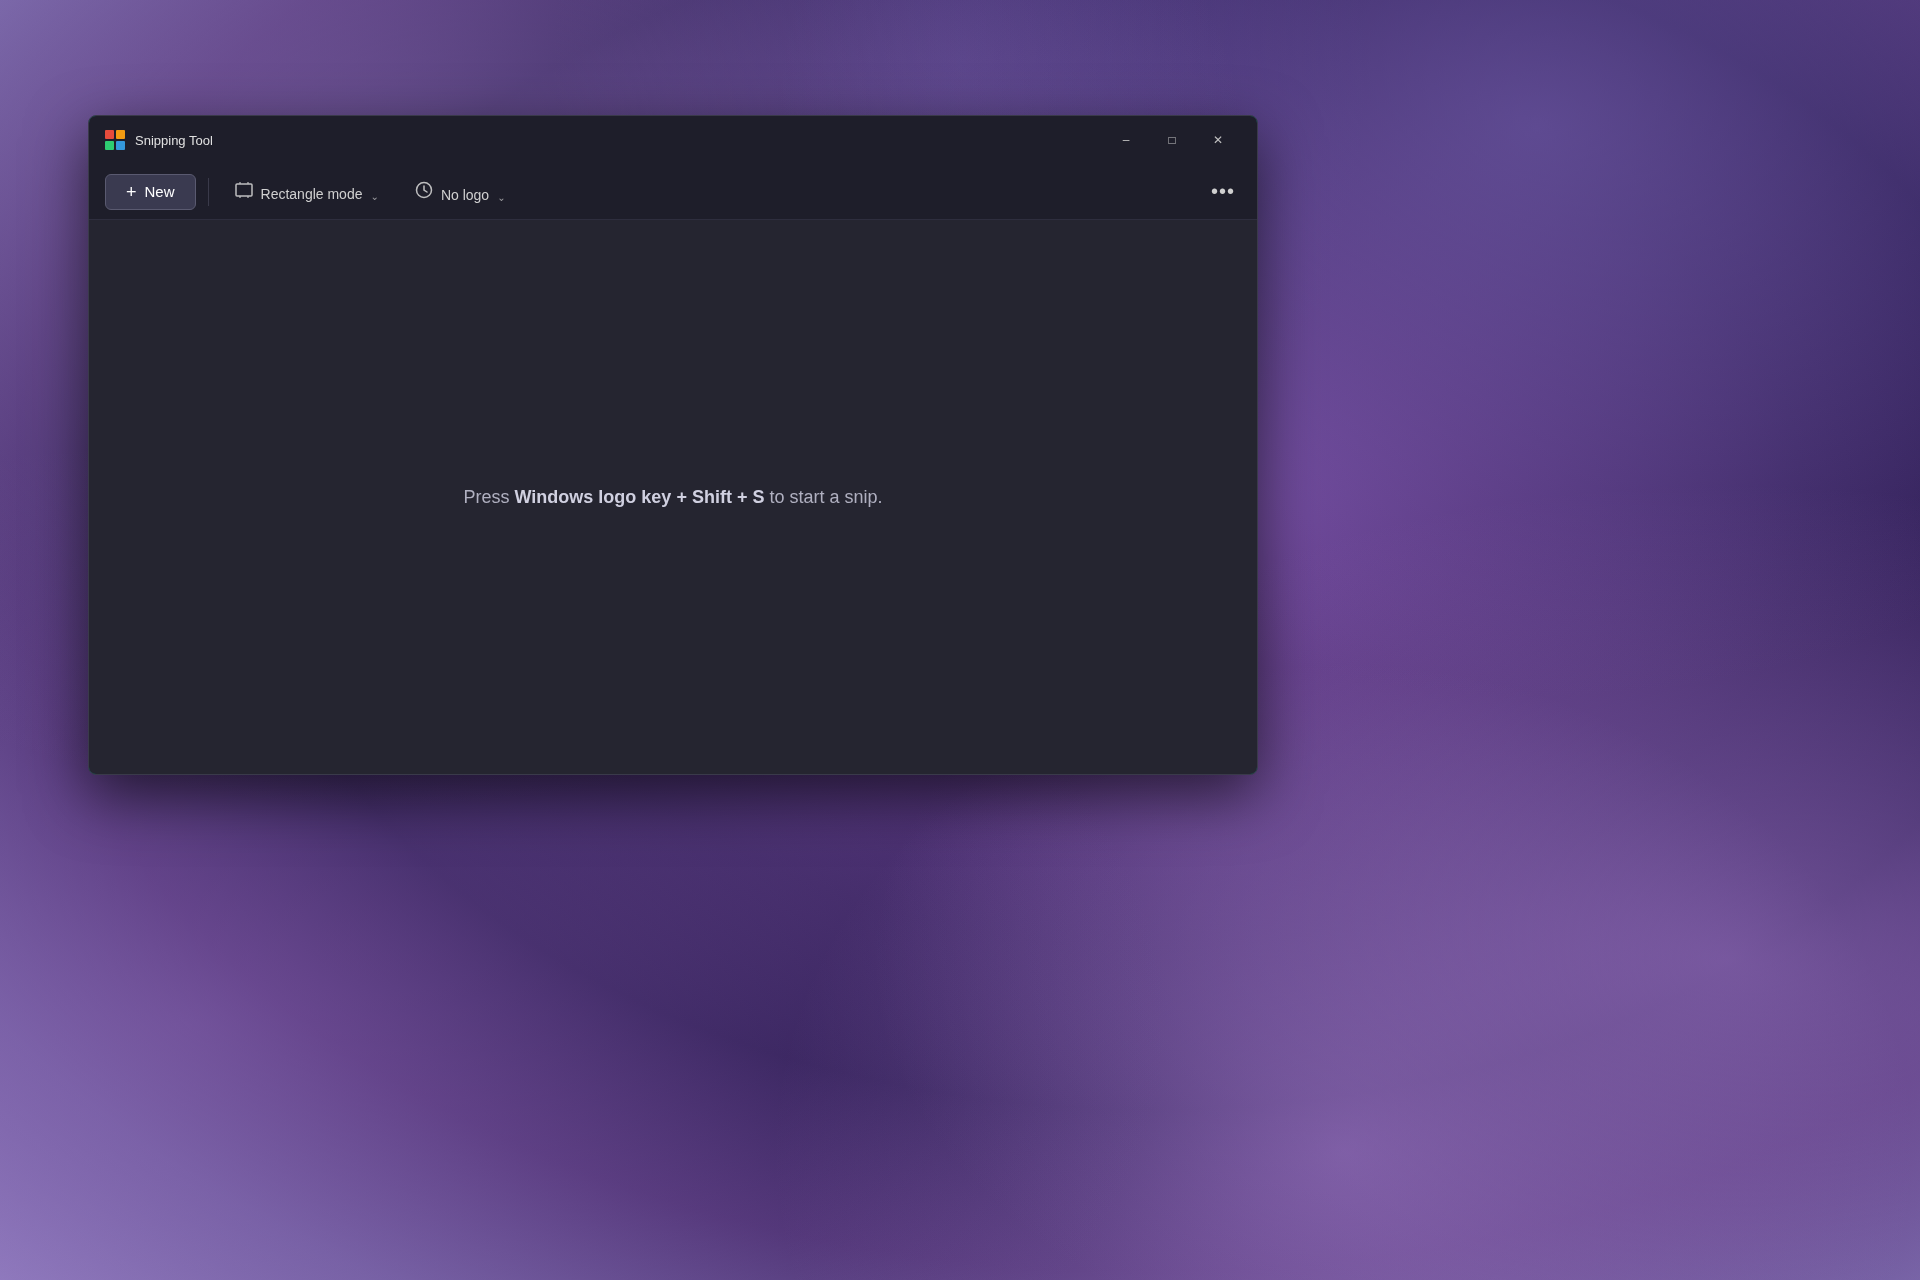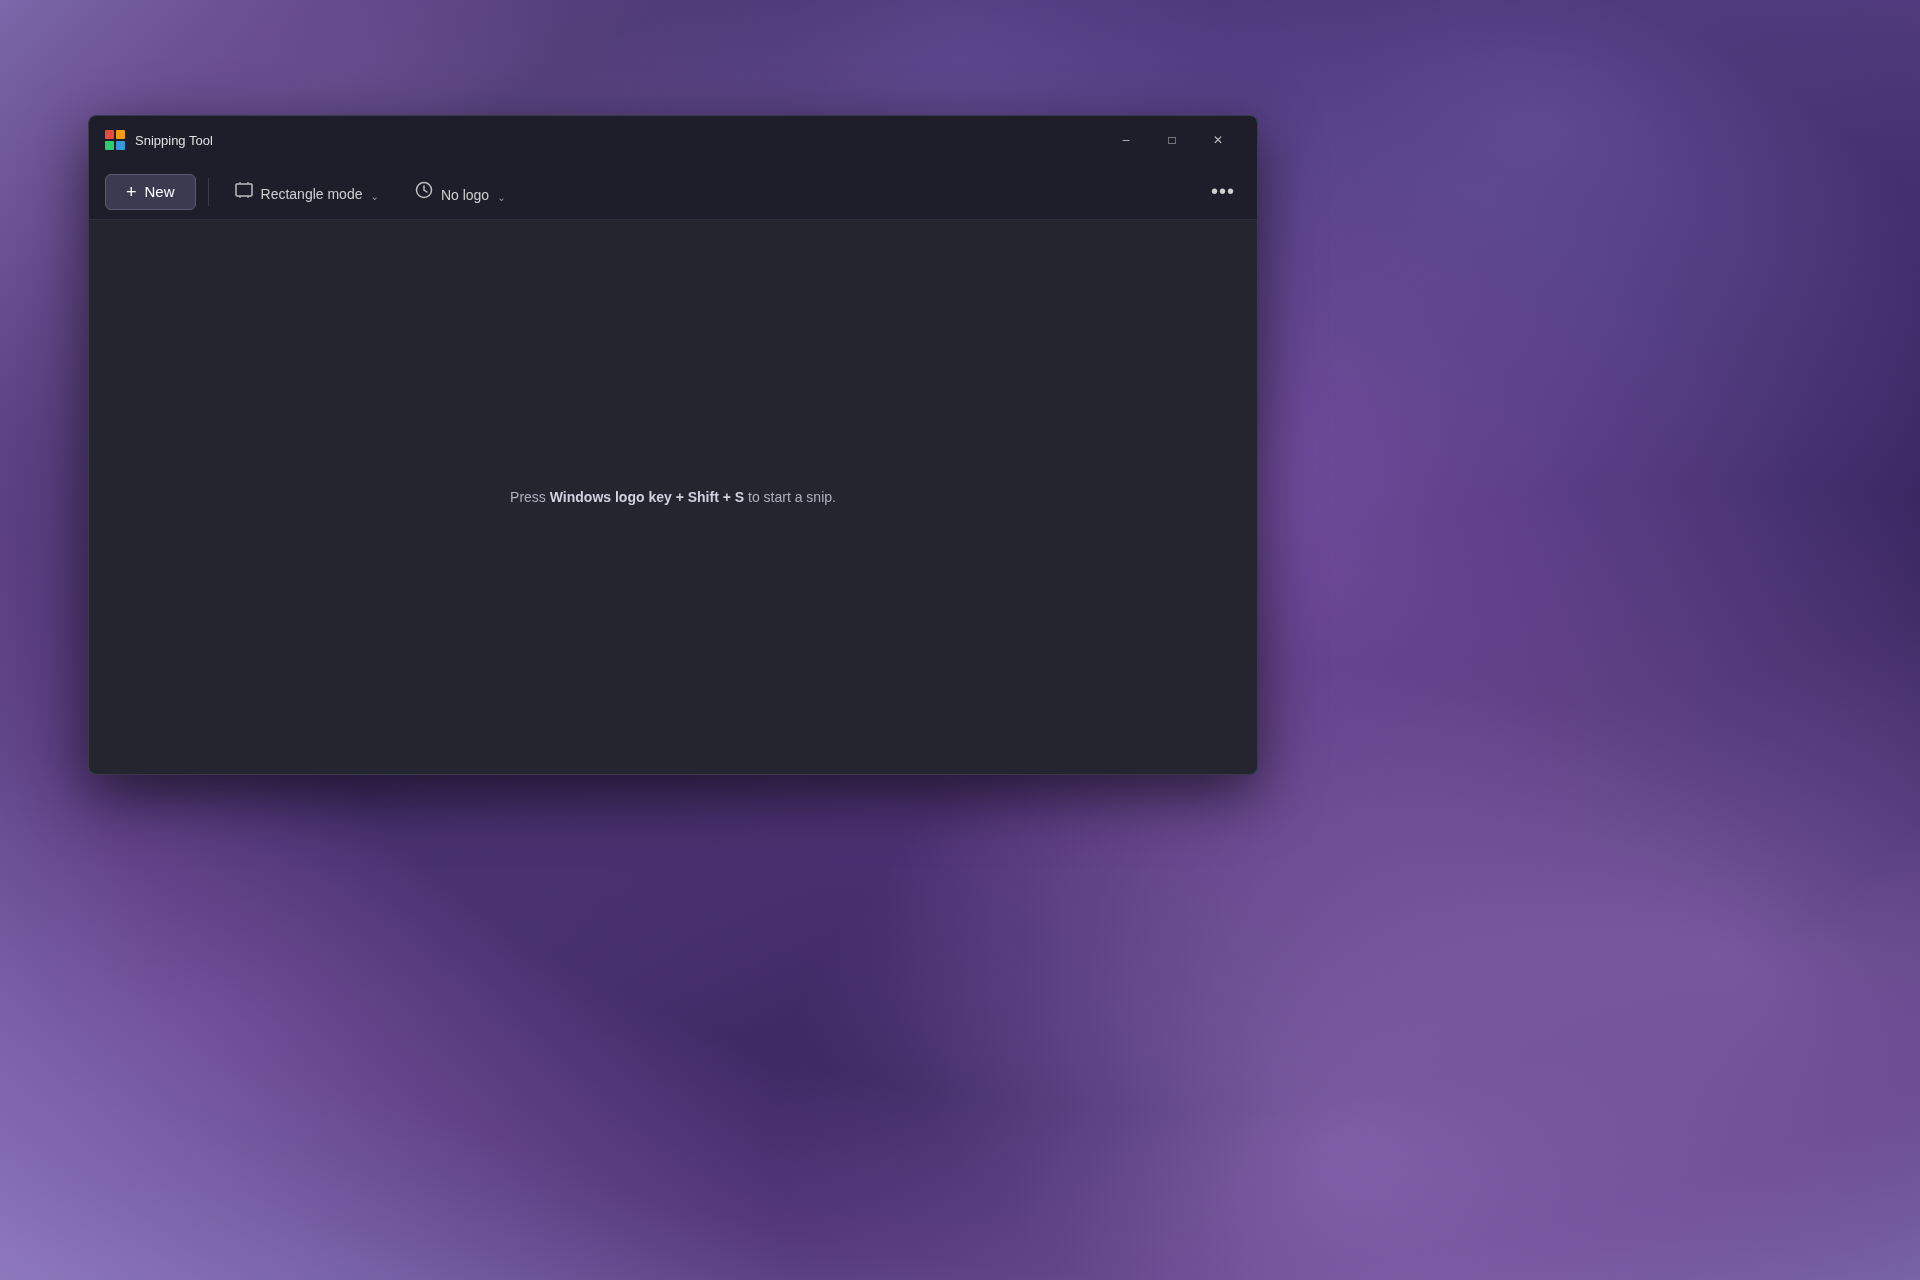--- a/index.html
+++ b/index.html
@@ -186,21 +186,21 @@
       flex: 1;
       display: flex;
       align-items: center;
       justify-content: center;
       background: #252530;
       position: relative;
     }
 
     .hint-text {
       color: #b0b0c0;
-      font-size: 14px;
+      font-size: 18px;
       font-weight: 400;
       text-align: center;
       user-select: none;
     }
 
     .hint-text strong {
       font-weight: 700;
       color: #d0d0e0;
     }
 

